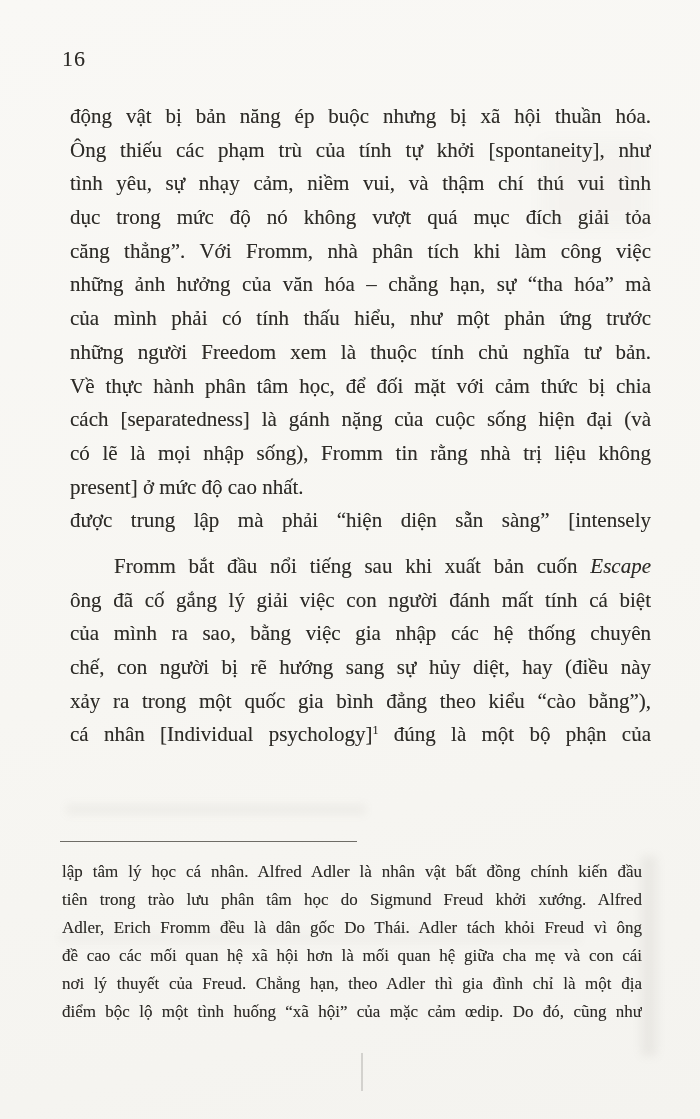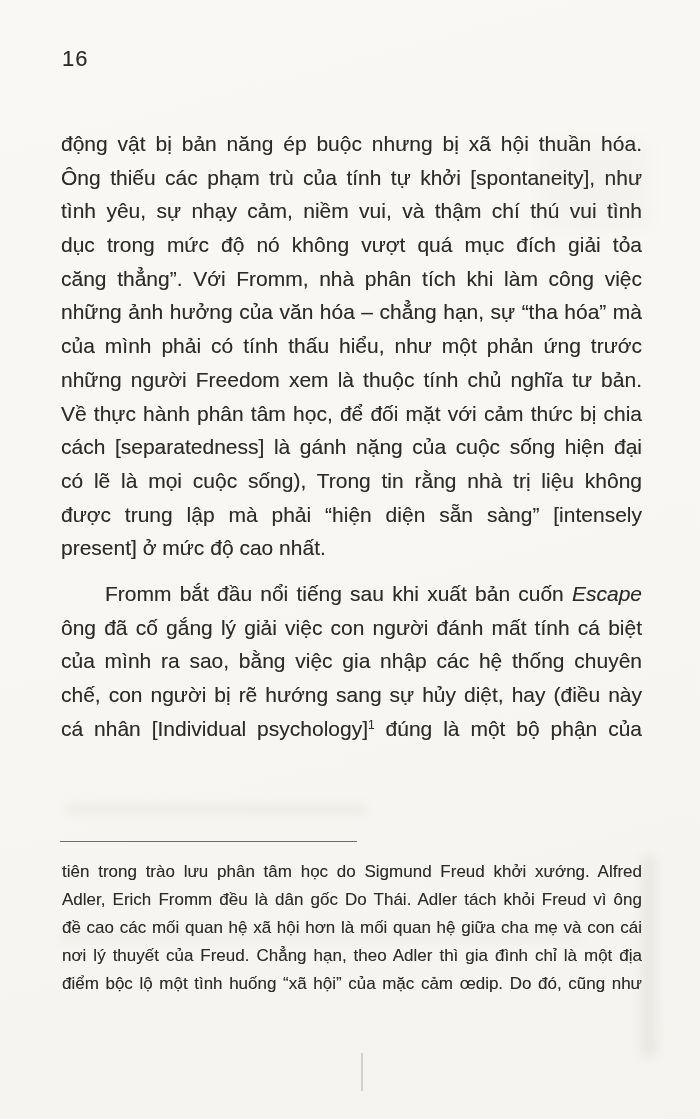--- a/index.html
+++ b/index.html
@@ -7,38 +7,37 @@
     padding: 0;
     background: #e9e8e5;
   }
   .page {
     position: relative;
     width: 700px;
     height: 1119px;
     margin: 0 auto;
     background: linear-gradient(165deg, #f9f8f5 0%, #f7f6f2 55%, #f4f3ef 100%);
     overflow: hidden;
-    font-family: Liberation Sans, sans-serif;
+    font-family: Liberation Serif, serif;
     color: #2d2b27;
   }
   .ink {
     text-shadow: 0 0 0.5px rgba(46, 43, 39, 0.38);
   }
   .page-number {
     position: absolute;
     left: 62px;
     top: 46px;
     font-size: 22px;
     letter-spacing: 1px;
   }
   .para {
     position: absolute;
-    left: 61px;
+    left: 70px;
     width: 581px;
-    margin-top: 27px;
   }
   .para-1 { top: 100px; }
   .para-2 { top: 550px; }
   .bline {
     height: 33.7px;
     line-height: 33.7px;
     font-size: 21px;
     text-align: justify;
     text-align-last: justify;
     overflow: hidden;
@@ -116,36 +115,38 @@
     <div class="bline">động vật bị bản năng ép buộc nhưng bị xã hội thuần hóa.</div>
     <div class="bline">Ông thiếu các phạm trù của tính tự khởi [spontaneity], như</div>
     <div class="bline">tình yêu, sự nhạy cảm, niềm vui, và thậm chí thú vui tình</div>
     <div class="bline">dục trong mức độ nó không vượt quá mục đích giải tỏa</div>
     <div class="bline">căng thẳng”. Với Fromm, nhà phân tích khi làm công việc</div>
     <div class="bline">những ảnh hưởng của văn hóa – chẳng hạn, sự “tha hóa” mà</div>
     <div class="bline">của mình phải có tính thấu hiểu, như một phản ứng trước</div>
     <div class="bline">những người Freedom xem là thuộc tính chủ nghĩa tư bản.</div>
     <div class="bline">Về thực hành phân tâm học, để đối mặt với cảm thức bị chia</div>
     <div class="bline">cách [separatedness] là gánh nặng của cuộc sống hiện đại (và</div>
-    <div class="bline">có lẽ là mọi cuộc sống), Trong tin rằng nhà trị liệu không</div>
+    <div class="bline">có lẽ là mọi nhập sống), Fromm tin rằng nhà trị liệu không</div>
+    <div class="bline para-end">present] ở mức độ cao nhất.</div>
     <div class="bline">được trung lập mà phải “hiện diện sẵn sàng” [intensely</div>
-    <div class="bline para-end">present] ở mức độ cao nhất.</div>
   </div>
 
   <div class="para para-2 ink">
     <div class="bline indent"><span>Fromm bắt đầu nổi tiếng sau khi xuất bản cuốn</span> <span class="book-title-italic">Escape</span></div>
     <div class="bline">ông đã cố gắng lý giải việc con người đánh mất tính cá biệt</div>
     <div class="bline">của mình ra sao, bằng việc gia nhập các hệ thống chuyên</div>
     <div class="bline">chế, con người bị rẽ hướng sang sự hủy diệt, hay (điều này</div>
+    <div class="bline">xảy ra trong một quốc gia bình đẳng theo kiểu “cào bằng”),</div>
     <div class="bline"><span>cá nhân [Individual psychology]</span><sup class="fn-ref">1</sup> <span>đúng là một bộ phận của</span></div>
   </div>
 
   <div class="footnote-rule"></div>
 
   <div class="footnote ink">
+    <div class="fline">lập tâm lý học cá nhân. Alfred Adler là nhân vật bất đồng chính kiến đầu</div>
     <div class="fline">tiên trong trào lưu phân tâm học do Sigmund Freud khởi xướng. Alfred</div>
     <div class="fline">Adler, Erich Fromm đều là dân gốc Do Thái. Adler tách khỏi Freud vì ông</div>
     <div class="fline">đề cao các mối quan hệ xã hội hơn là mối quan hệ giữa cha mẹ và con cái</div>
     <div class="fline">nơi lý thuyết của Freud. Chẳng hạn, theo Adler thì gia đình chỉ là một địa</div>
     <div class="fline">điểm bộc lộ một tình huống “xã hội” của mặc cảm œdip. Do đó, cũng như</div>
   </div>
 
   <div class="showthrough a"></div>
   <div class="showthrough b"></div>
   <div class="showthrough c"></div>

